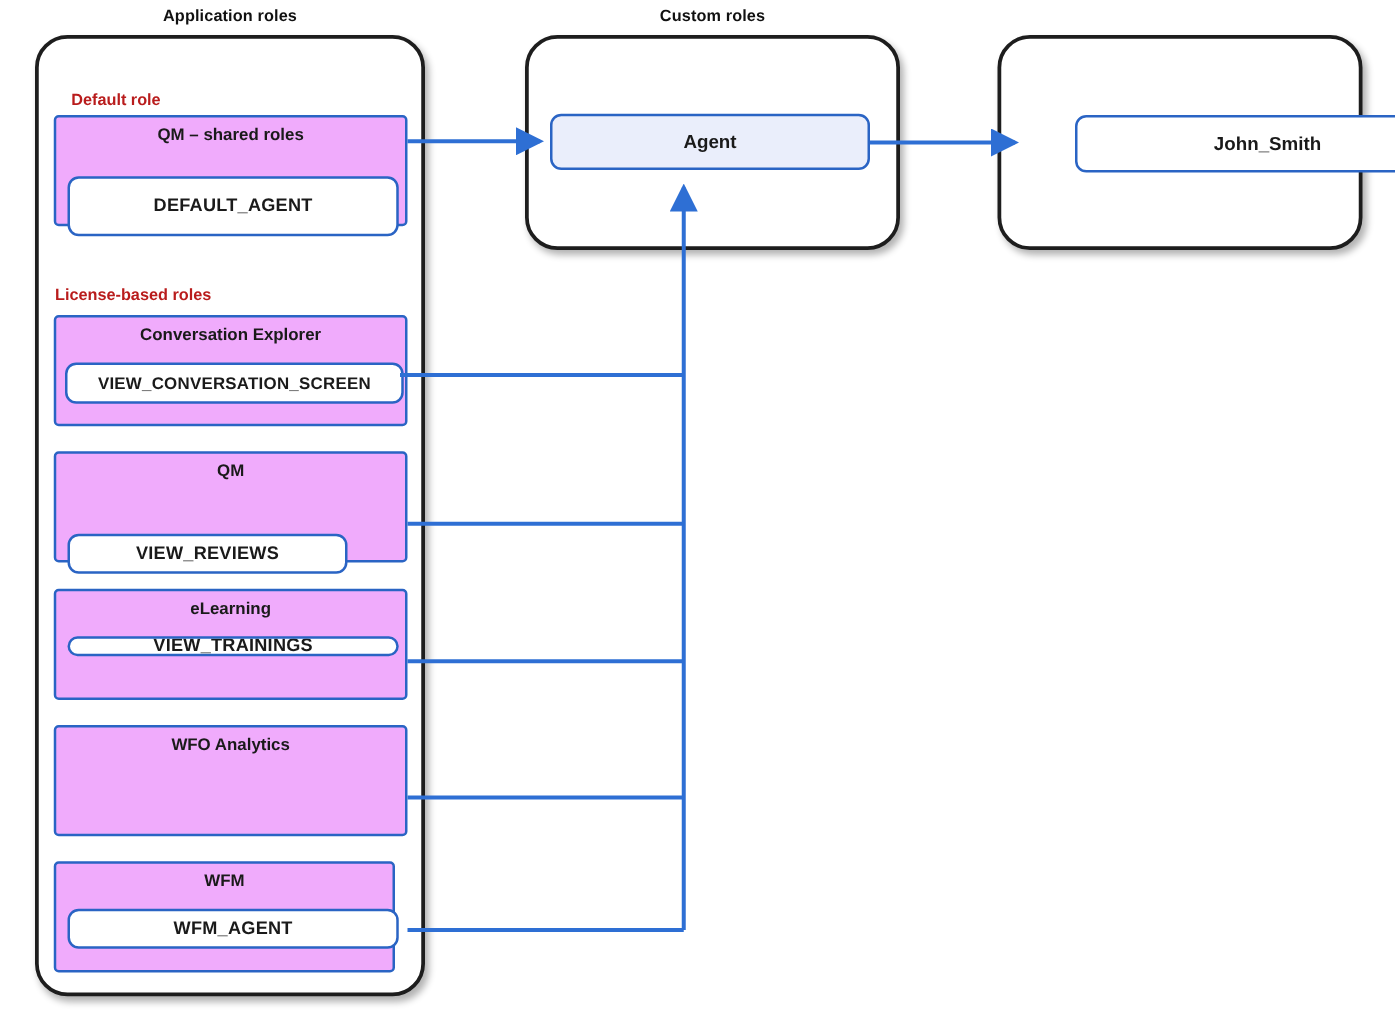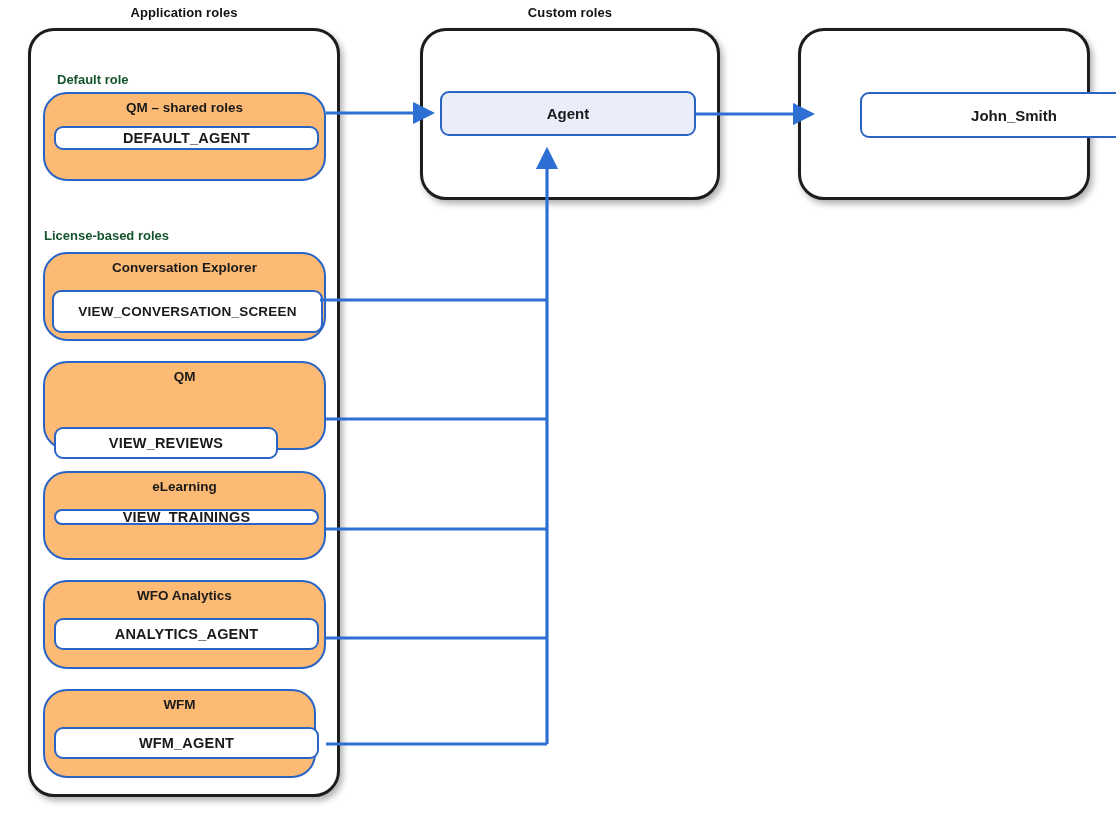--- a/index.html
+++ b/index.html
@@ -34,30 +34,30 @@
     border-radius: 26px;
     box-sizing: border-box;
     box-shadow: 3px 4px 6px rgba(0,0,0,.30);
   }
 
   
   .section-label {
     position: absolute;
     font-size: 13px;
     font-weight: bold;
-    color: #14532d;
+    color: #b91c1c;
     white-space: nowrap;
   }
 
   
   .role-group {
     position: absolute;
-    background: #fdba74;
+    background: #f0abfc;
     border: 2px solid #2a64c4;
-    border-radius: 24px;
+    border-radius: 4px;
     box-sizing: border-box;
   }
   .role-group-title {
     position: absolute;
     left: 0; right: 0;
     top: 6px;
     text-align: center;
     font-size: 13.5px;
     font-weight: bold;
     color: #1a1a1a;
@@ -118,41 +118,40 @@
 
   <div class="container-box" style="left:28px; top:28px; width:312px; height:769px;"></div>
   <div class="container-box" style="left:420px; top:28px; width:300px; height:172px;"></div>
   <div class="container-box" style="left:798px; top:28px; width:292px; height:172px;"></div>
 
   <div class="section-label" style="left:57px; top:72px;">Default role</div>
   <div class="section-label" style="left:44px; top:228px;">License-based roles</div>
 
   <div class="role-group" style="left:43px; top:92px; width:283px; height:89px;">
     <div class="role-group-title">QM – shared roles</div>
-    <div class="perm-chip" style="left:9px; top:32px; width:265px; height:24px;">DEFAULT_AGENT</div>
+    <div class="perm-chip" style="left:9px; top:47px; width:265px; height:48px;">DEFAULT_AGENT</div>
   </div>
 
   <div class="role-group" style="left:43px; top:252px; width:283px; height:89px;">
     <div class="role-group-title">Conversation Explorer</div>
-    <div class="perm-chip" style="left:7px; top:36px; width:271px; height:43px; font-size:13.5px;">VIEW_CONVERSATION_SCREEN</div>
+    <div class="perm-chip" style="left:7px; top:36px; width:271px; height:33px; font-size:13.5px;">VIEW_CONVERSATION_SCREEN</div>
   </div>
 
   <div class="role-group" style="left:43px; top:361px; width:283px; height:89px;">
     <div class="role-group-title">QM</div>
     <div class="perm-chip" style="left:9px; top:36px; width:224px; height:32px;margin-top:28px;">VIEW_REVIEWS</div>
   </div>
 
   <div class="role-group" style="left:43px; top:471px; width:283px; height:89px;">
     <div class="role-group-title">eLearning</div>
     <div class="perm-chip" style="left:9px; top:36px; width:265px; height:16px;">VIEW_TRAININGS</div>
   </div>
 
   <div class="role-group" style="left:43px; top:580px; width:283px; height:89px;">
     <div class="role-group-title">WFO Analytics</div>
-    <div class="perm-chip" style="left:9px; top:36px; width:265px; height:32px;">ANALYTICS_AGENT</div>
   </div>
 
   <div class="role-group" style="left:43px; top:689px; width:273px; height:89px;">
     <div class="role-group-title">WFM</div>
     <div class="perm-chip" style="left:9px; top:36px; width:265px; height:32px;">WFM_AGENT</div>
   </div>
 
   <div class="node-box filled" style="left:440px; top:91px; width:256px; height:45px;">Agent</div>
 
   <div class="node-box plain" style="left:860px; top:92px; width:308px; height:46px;">John_Smith</div>

